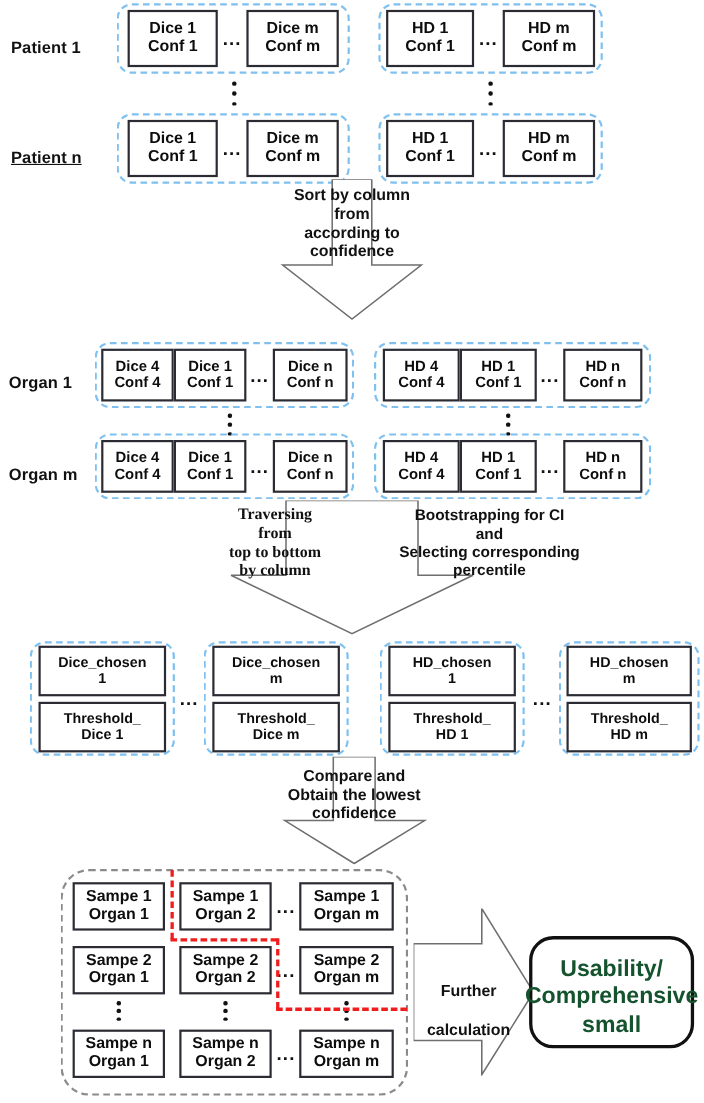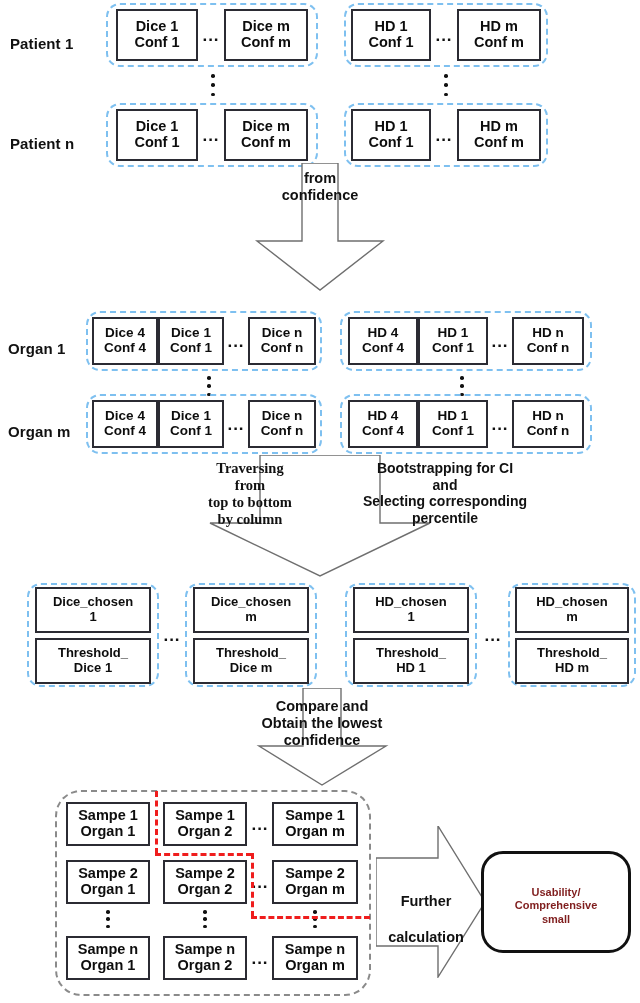--- a/index.html
+++ b/index.html
@@ -67,22 +67,22 @@
   .rd-v{border-left:3px dashed #ef1d1d;}
   .rd-h{border-top:3px dashed #ef1d1d;}
 
   
   .resultbox{
     border:3.5px solid #111;border-radius:22px;background:#fff;
     display:flex;align-items:center;justify-content:center;
     text-align:center;
   }
   .resultbox .rt{
-    font-weight:bold;font-size:11px;line-height:1.2;
-    color:#7f1d1d;
+    font-weight:bold;font-size:21px;line-height:1.2;
+    color:#14532d;
     margin-top:8px;
   }
 </style>
 </head>
 <body>
 
 <div class="abs side-label" style="left:10px;top:18px;width:92px;height:34px;">
   <span>Patient 1</span>
 </div>
 
@@ -114,21 +114,21 @@
   <i></i>
     <i></i>
     <i></i>
 </div>
 <div class="abs vdots" style="left:443px;top:74px;width:6px;height:22px;">
   <i></i>
     <i></i>
     <i></i>
 </div>
 
-<div class="abs side-label" style="left:10px;top:118px;width:92px;height:34px;">
+<div class="abs side-label" style="left:10px;top:118px;width:92px;height:34px;text-decoration:underline;">
   <span>Patient n</span>
 </div>
 
 <div class="abs bluegroup" style="left:106px;top:103px;width:212px;height:64px;">
   <div class="cell" style="width:78px;height:48px;">
     <span>Dice 1</span>
     <span>Conf 1</span>
   </div>
   <div class="hdots" style="width:26px;height:48px;">...</div>
   <div class="cell" style="width:80px;height:48px;">
@@ -148,21 +148,23 @@
     <span>Conf m</span>
   </div>
 </div>
 
 <div class="abs" style="left:237px;top:163px;width:166px;height:128px;">
   <svg class="arrowsvg" width="166" height="128" viewBox="0 0 166 128">
     <polygon points="65,0 101,0 101,78 146,78 83,127 20,78 65,78" fill="#ffffff" stroke="#6f6f6f" stroke-width="1.4"></polygon>
   </svg>
 </div>
 <div class="abs arrowtext" style="left:215px;top:170px;width:210px;height:120px;">
+  <div>Sort by column</div>
   <div>from</div>
+  <div>according to</div>
   <div>confidence</div>
 </div>
 
 <div class="abs side-label" style="left:8px;top:323px;width:88px;height:34px;">
   <span>Organ 1</span>
 </div>
 
 <div class="abs bluegroup" style="left:86px;top:311px;width:236px;height:60px;">
   <div class="cell sm" style="width:62px;height:44px;">
     <span>Dice 4</span>

